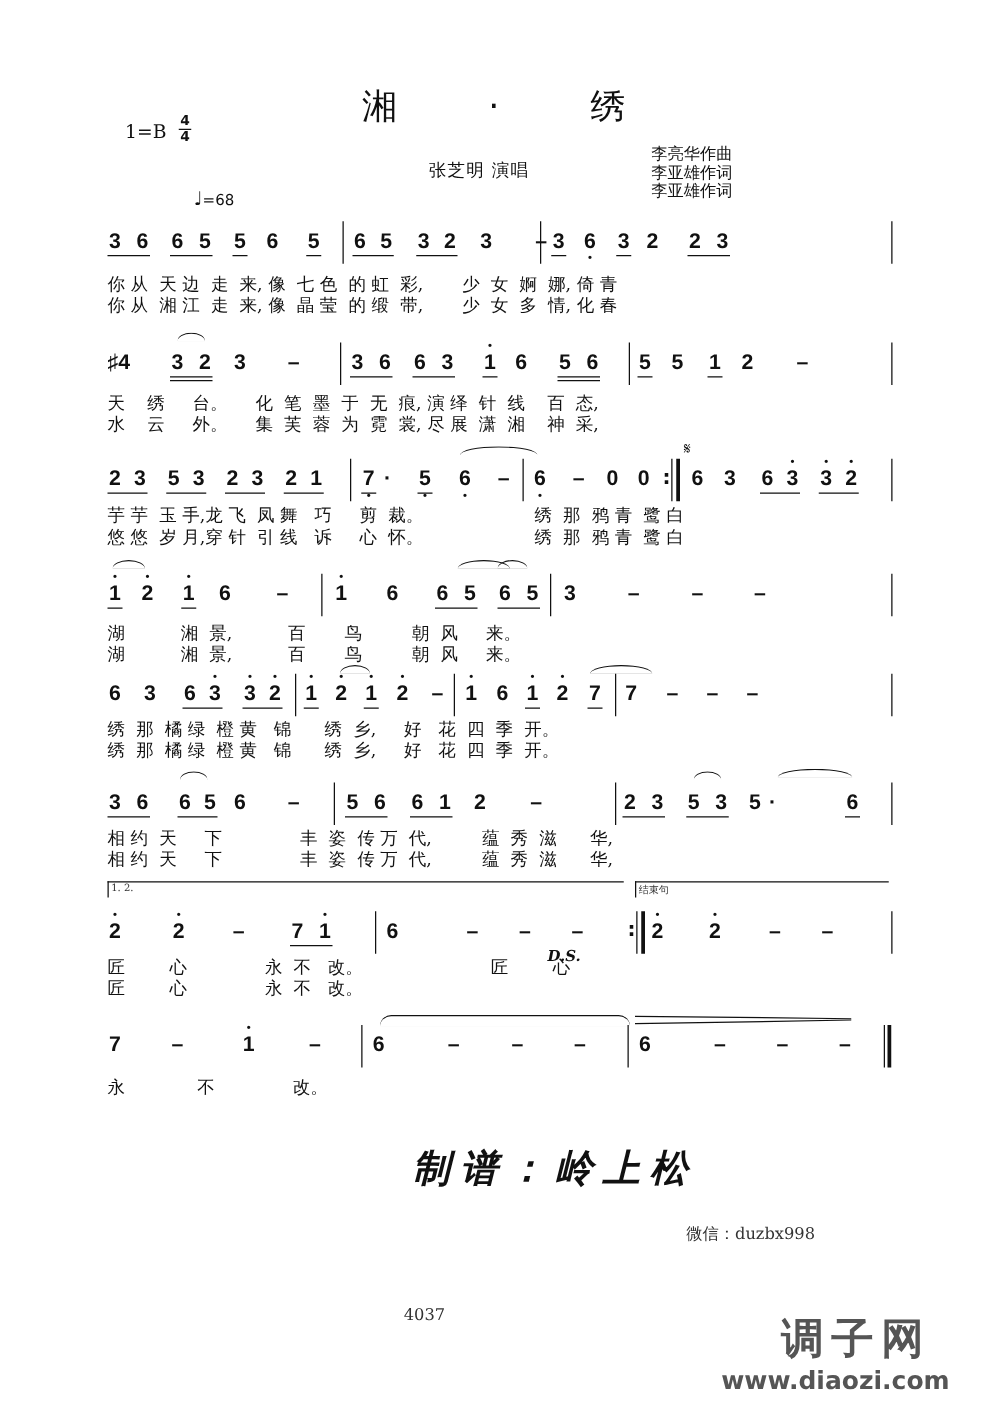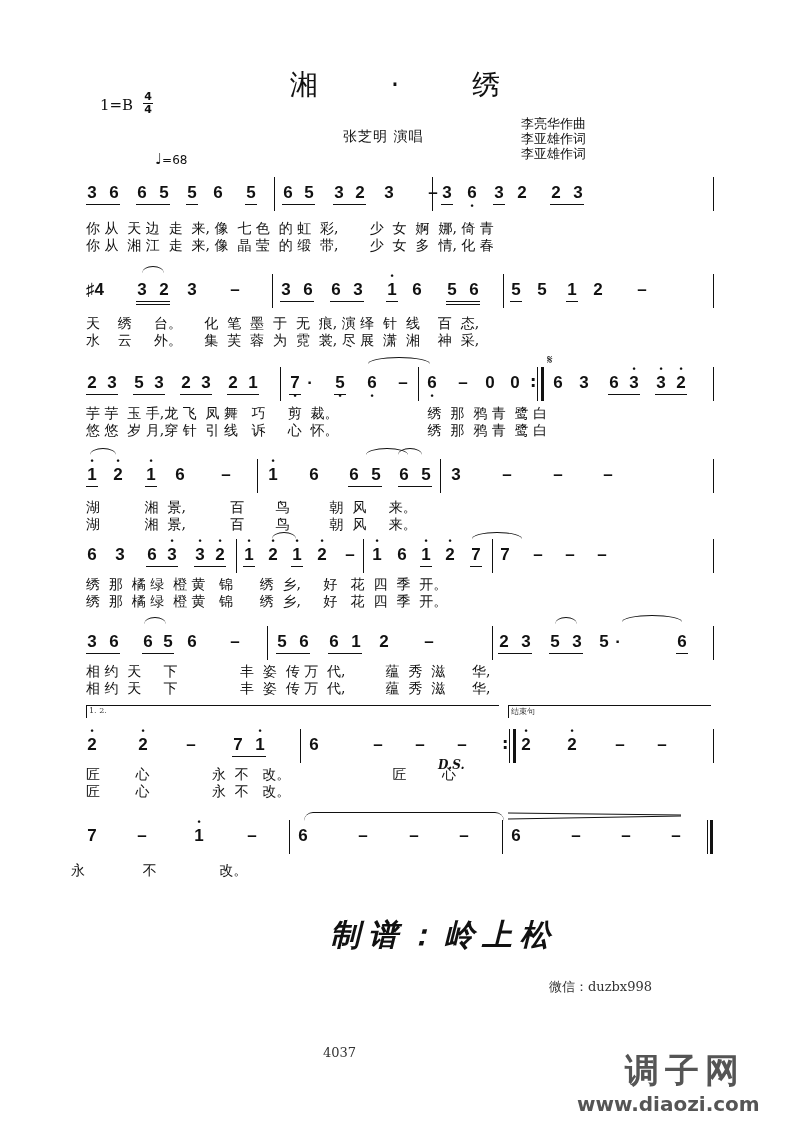--- a/index.html
+++ b/index.html
@@ -305,19 +305,19 @@
   <span class="n" style="left:271px">–</span>
   <span class="n" style="left:322px">–</span>
   <span class="n" style="left:372px">–</span>
   <span class="bar" style="left:416px"></span>
   <span class="n" style="left:424px">6</span>
   <span class="n" style="left:484px">–</span>
   <span class="n" style="left:534px">–</span>
   <span class="n" style="left:584px">–</span>
   <span class="dbar" style="left:621px;width:2px"></span>
 </div>
-<div class="lyr" style="left:71px;top:862px">永             不              改。</div>
+<div class="lyr" style="left:86px;top:862px">永             不              改。</div>
 
 <div class="abs sig">制谱：岭上松</div>
 <div class="abs wechat">微信：duzbx998</div>
 <div class="abs pagenum">4037</div>
 <div class="abs wm1">调子网</div>
 <div class="abs wm2">www.diaozi.com</div>
 
 </body></html>

